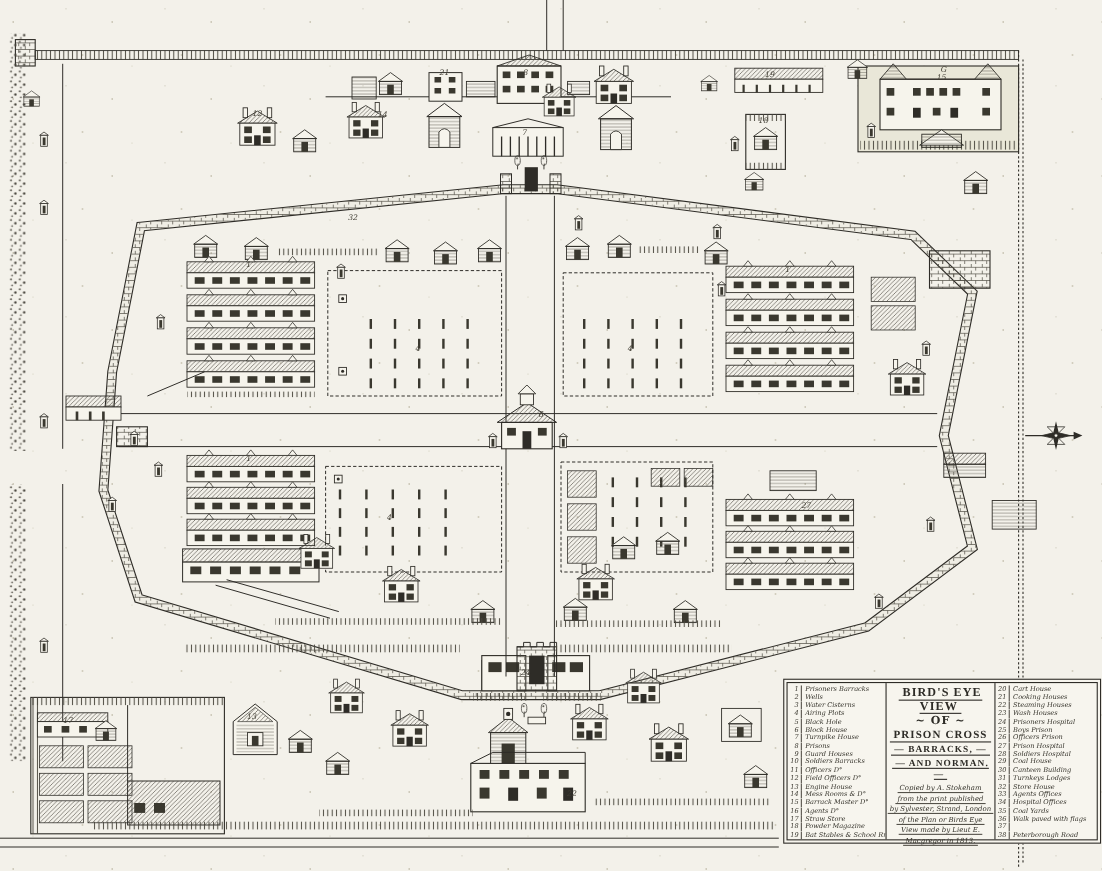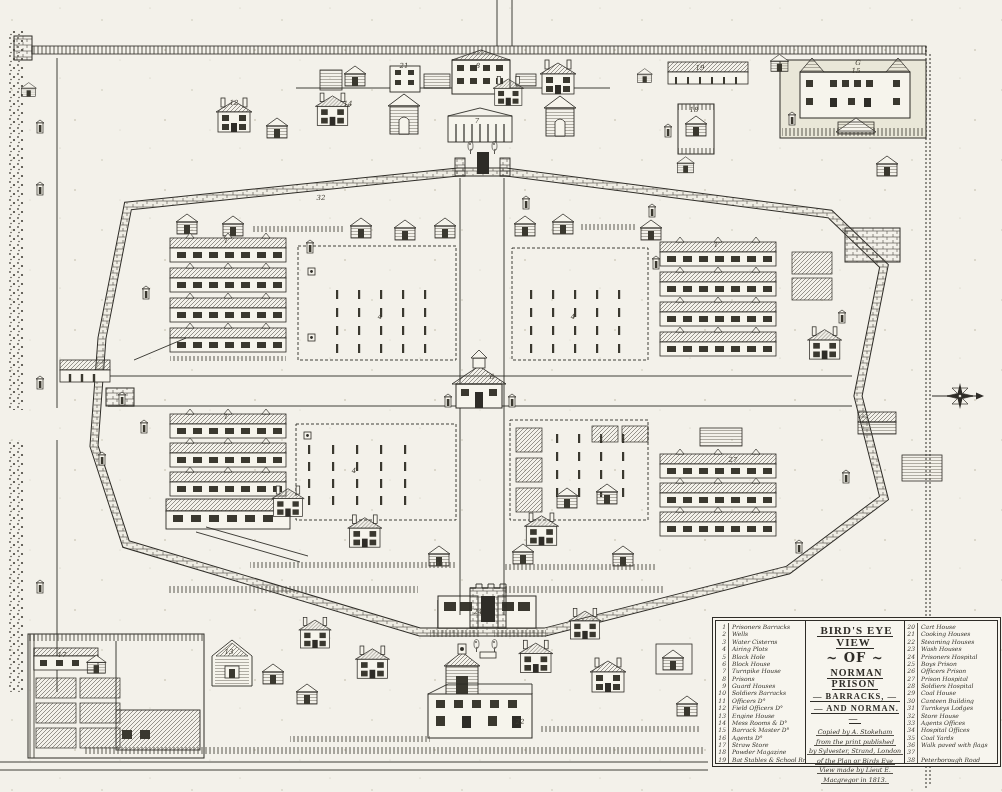--- a/index.html
+++ b/index.html
@@ -19,21 +19,21 @@
   .leg-right{width:92px;}
   .leg-center{flex:1;border-left:1px solid #2e2c27;border-right:1px solid #2e2c27;
           text-align:center;padding-top:3px;box-sizing:border-box;}
   .leg-row{display:flex;height:8.3px;line-height:8.3px;font-size:6px;white-space:nowrap;overflow:hidden;}
   .ln{width:10px;min-width:10px;text-align:right;padding-right:2px;border-right:1px solid #55524a;
       font-style:italic;color:#3a382f;}
   .lt{padding-left:3px;font-style:italic;color:#34322a;}
   .tl{margin:0 0 2px 0;}
   .tl span{border-bottom:1px solid #2e2c27;padding:0 3px;}
   .t1{font-size:11px;font-weight:bold;letter-spacing:1px;font-family:"Liberation Serif",serif;}
-  .t2{font-size:13px;font-weight:bold;letter-spacing:1px;}
+  .t2{font-size:10px;font-weight:bold;letter-spacing:1px;}
   .t2 span{border-bottom:none;}
   .t3{font-size:10px;font-weight:bold;letter-spacing:1px;font-family:"Liberation Serif",serif;}
   .t4{font-size:8.5px;font-weight:bold;letter-spacing:1px;font-family:"Liberation Serif",serif;}
   #leg-cap{margin-top:4px;}
   .cap{font:italic 6.3px "DejaVu Serif",serif;line-height:9.5px;color:#34322a;}
   .cap span{border-bottom:0.5px solid #55524a;padding:0 2px;}
   
   .ink{stroke:#2e2c27;fill:none;stroke-width:0.9;}
   .posts rect{fill:#3a382f;}
   .cells rect{fill:url(#hatchD);stroke:#2e2c27;stroke-width:0.7;}
@@ -634,21 +634,21 @@
           </div>
           <div class="leg-row">
             <span class="ln">19</span>
             <span class="lt">Bat Stables &amp; School Rm</span>
           </div>
         </div>
     <div class="leg-center">
       <div id="leg-title">
             <div class="tl t1"><span>BIRD'S EYE VIEW</span></div>
             <div class="tl t2"><span>~ OF ~</span></div>
-            <div class="tl t3"><span>NORMAN PRISON</span></div>
+            <div class="tl t3"><span>PRISON CROSS</span></div>
             <div class="tl t4"><span>— BARRACKS, —</span></div>
             <div class="tl t4"><span>— AND NORMAN. —</span></div>
           </div>
       <div id="leg-cap">
             <div class="cap"><span>Copied by A. Stokeham</span></div>
             <div class="cap"><span>from the print published</span></div>
             <div class="cap"><span>by Sylvester, Strand, London</span></div>
             <div class="cap"><span>of the Plan or Birds Eye</span></div>
             <div class="cap"><span>View made by Lieut E.</span></div>
             <div class="cap"><span>Macgregor in 1813.</span></div>

